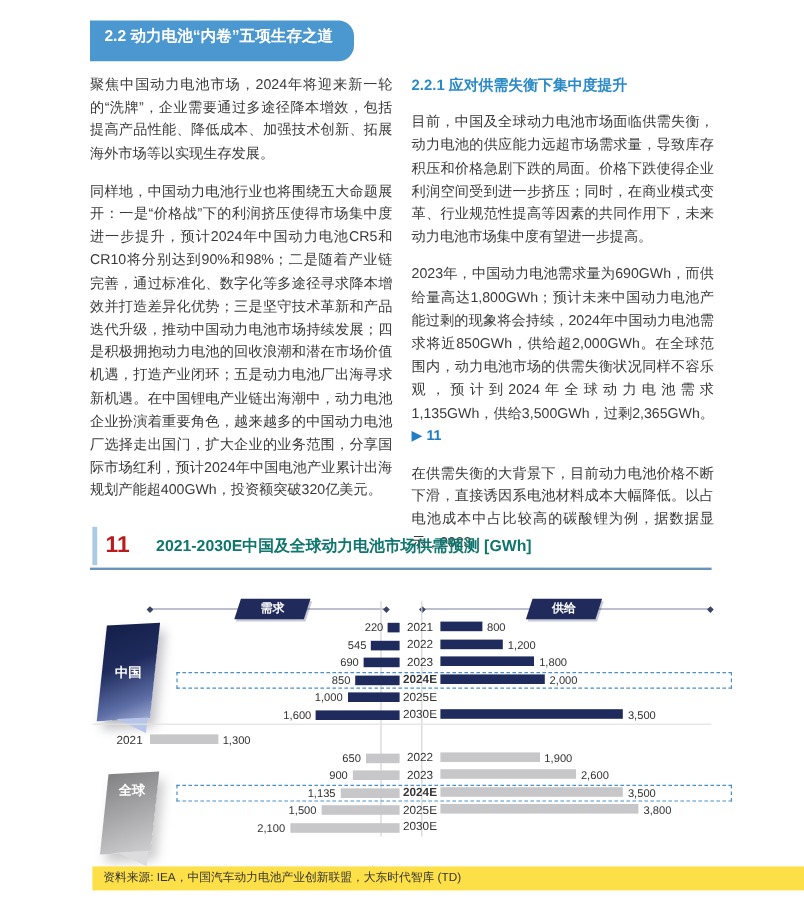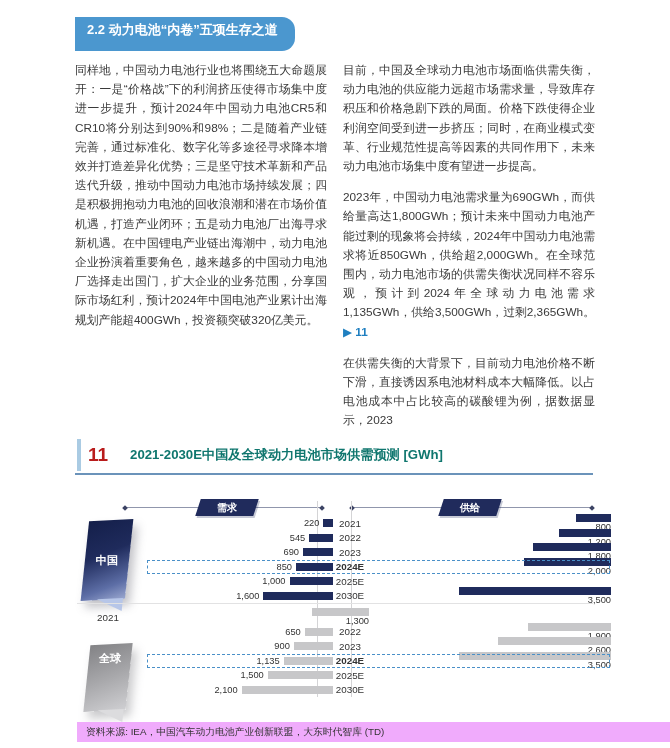--- a/index.html
+++ b/index.html
@@ -36,21 +36,21 @@
   .legend-badge{
     position:absolute;top:7px;height:17px;line-height:17px;width:58px;text-align:center;
     background:#202b5c;color:#fff;font-weight:bold;font-size:10px;transform:skewX(-18deg);
     box-shadow:2px 2px 0 rgba(32,43,92,.25);}
   .legend-badge>span{display:block;transform:skewX(18deg);}
   .vline{position:absolute;top:9px;width:1px;background:#d4d4d6;height:196px;}
   .rows{position:absolute;left:16px;width:520px;}
   .row{position:relative;display:flex;height:14.5px;align-items:center;}
   .cell-demand{width:242px;display:flex;justify-content:flex-end;align-items:center;}
   .cell-year{width:34px;text-align:center;font-size:9.8px;color:#333;}
-  .cell-supply{width:244px;display:flex;align-items:flex-end;flex-direction:column;}
+  .cell-supply{width:244px;display:flex;align-items:flex-start;}
   .bar{height:8px;flex:none;}
   .val{font-size:9.3px;color:#333;white-space:nowrap;}
   .cell-demand .val{margin-right:4px;} .cell-supply .val{margin-left:4px;}
   .row.hl::before{content:"";position:absolute;left:56px;right:1px;top:0;bottom:0;
     border:1px dashed #4a90c8;pointer-events:none;}
   .row.hl .cell-year{font-weight:bold;}
   .sep{position:absolute;left:2px;top:111px;width:516px;height:1px;background:#e2e2e3;}
   
   .banner{position:absolute;display:flex;justify-content:center;color:#fff;font-weight:bold;font-size:11px;}
   .banner>span{transform:skewX(9deg) rotate(3deg);}
@@ -62,35 +62,37 @@
     transform:skewX(-9deg) rotate(-3deg);
     box-shadow:5px 7px 9px rgba(120,120,130,.45);}
   .banner-china::after{border-top:13px solid #b7c6e8;}
   .banner-global{
     left:12px;top:152px;width:42px;height:60px;align-items:flex-start;padding-top:7px;
     background:linear-gradient(160deg,#828285 0%,#a7a7aa 50%,#cfcfd2 100%);
     transform:skewX(-9deg) rotate(-3deg);
     box-shadow:5px 7px 9px rgba(140,140,145,.45);}
   .banner-global::after{border-top:13px solid #dcdcde;}
   
-  .source{position:absolute;left:77px;right:0;top:722px;height:20px;background:#f0abfc;
+  .source{position:absolute;left:77px;right:0;top:722px;height:20px;background:#fde047;
     font-size:9.8px;color:#333;line-height:20px;padding-left:9px;}
 </style>
 </head>
 <body>
 
 <div>
 
   <div class="title-badge">2.2 动力电池“内卷”五项生存之道</div>
 
   <div class="col col-left">
+    <p>聚焦中国动力电池市场，2024年将迎来新一轮的“洗牌”，企业需要通过多途径降本增效，包括提高产品性能、降低成本、加强技术创新、拓展海外市场等以实现生存发展。</p>
     <p>同样地，中国动力电池行业也将围绕五大命题展开：一是“价格战”下的利润挤压使得市场集中度进一步提升，预计2024年中国动力电池CR5和CR10将分别达到90%和98%；二是随着产业链完善，通过标准化、数字化等多途径寻求降本增效并打造差异化优势；三是坚守技术革新和产品迭代升级，推动中国动力电池市场持续发展；四是积极拥抱动力电池的回收浪潮和潜在市场价值机遇，打造产业闭环；五是动力电池厂出海寻求新机遇。在中国锂电产业链出海潮中，动力电池企业扮演着重要角色，越来越多的中国动力电池厂选择走出国门，扩大企业的业务范围，分享国际市场红利，预计2024年中国电池产业累计出海规划产能超400GWh，投资额突破320亿美元。</p>
   </div>
 
   <div class="col col-right">
+    <div class="subheading">2.2.1 应对供需失衡下集中度提升</div>
     <p>目前，中国及全球动力电池市场面临供需失衡，动力电池的供应能力远超市场需求量，导致库存积压和价格急剧下跌的局面。价格下跌使得企业利润空间受到进一步挤压；同时，在商业模式变革、行业规范性提高等因素的共同作用下，未来动力电池市场集中度有望进一步提高。</p>
     <p><span>2023年，中国动力电池需求量为690GWh，而供给量高达1,800GWh；预计未来中国动力电池产能过剩的现象将会持续，2024年中国动力电池需求将近850GWh，供给超2,000GWh。在全球范围内，动力电池市场的供需失衡状况同样不容乐观，预计到2024年全球动力电池需求1,135GWh，供给3,500GWh，过剩2,365GWh。</span> <span class="figref">▶ 11</span></p>
     <p>在供需失衡的大背景下，目前动力电池价格不断下滑，直接诱因系电池材料成本大幅降低。以占电池成本中占比较高的碳酸锂为例，据数据显示，2023</p>
   </div>
 
   <div class="fig-header">
     <div class="fig-num-strip"></div>
     <div class="fig-num">11</div>
     <div class="fig-title">2021-2030E中国及全球动力电池市场供需预测 [GWh]</div>
   </div>
@@ -221,20 +223,24 @@
             <div class="bar" style="width: 152.25px; background: rgb(199, 199, 201);"></div>
             <span class="val">3,500</span>
           </div>
         </div>
         <div class="row">
           <div class="cell-demand">
             <span class="val">1,500</span>
             <div class="bar" style="width: 65.25px; background: rgb(199, 199, 201);"></div>
           </div>
           <div class="cell-year">2025E</div>
+          <div class="cell-supply">
+            <div class="bar" style="width: 165.3px; background: rgb(199, 199, 201);"></div>
+            <span class="val">3,800</span>
+          </div>
         </div>
         <div class="row">
           <div class="cell-demand">
             <span class="val">2,100</span>
             <div class="bar" style="width: 91.35px; background: rgb(199, 199, 201);"></div>
           </div>
           <div class="cell-year">2030E</div>
         </div>
       </div>
   </div>

